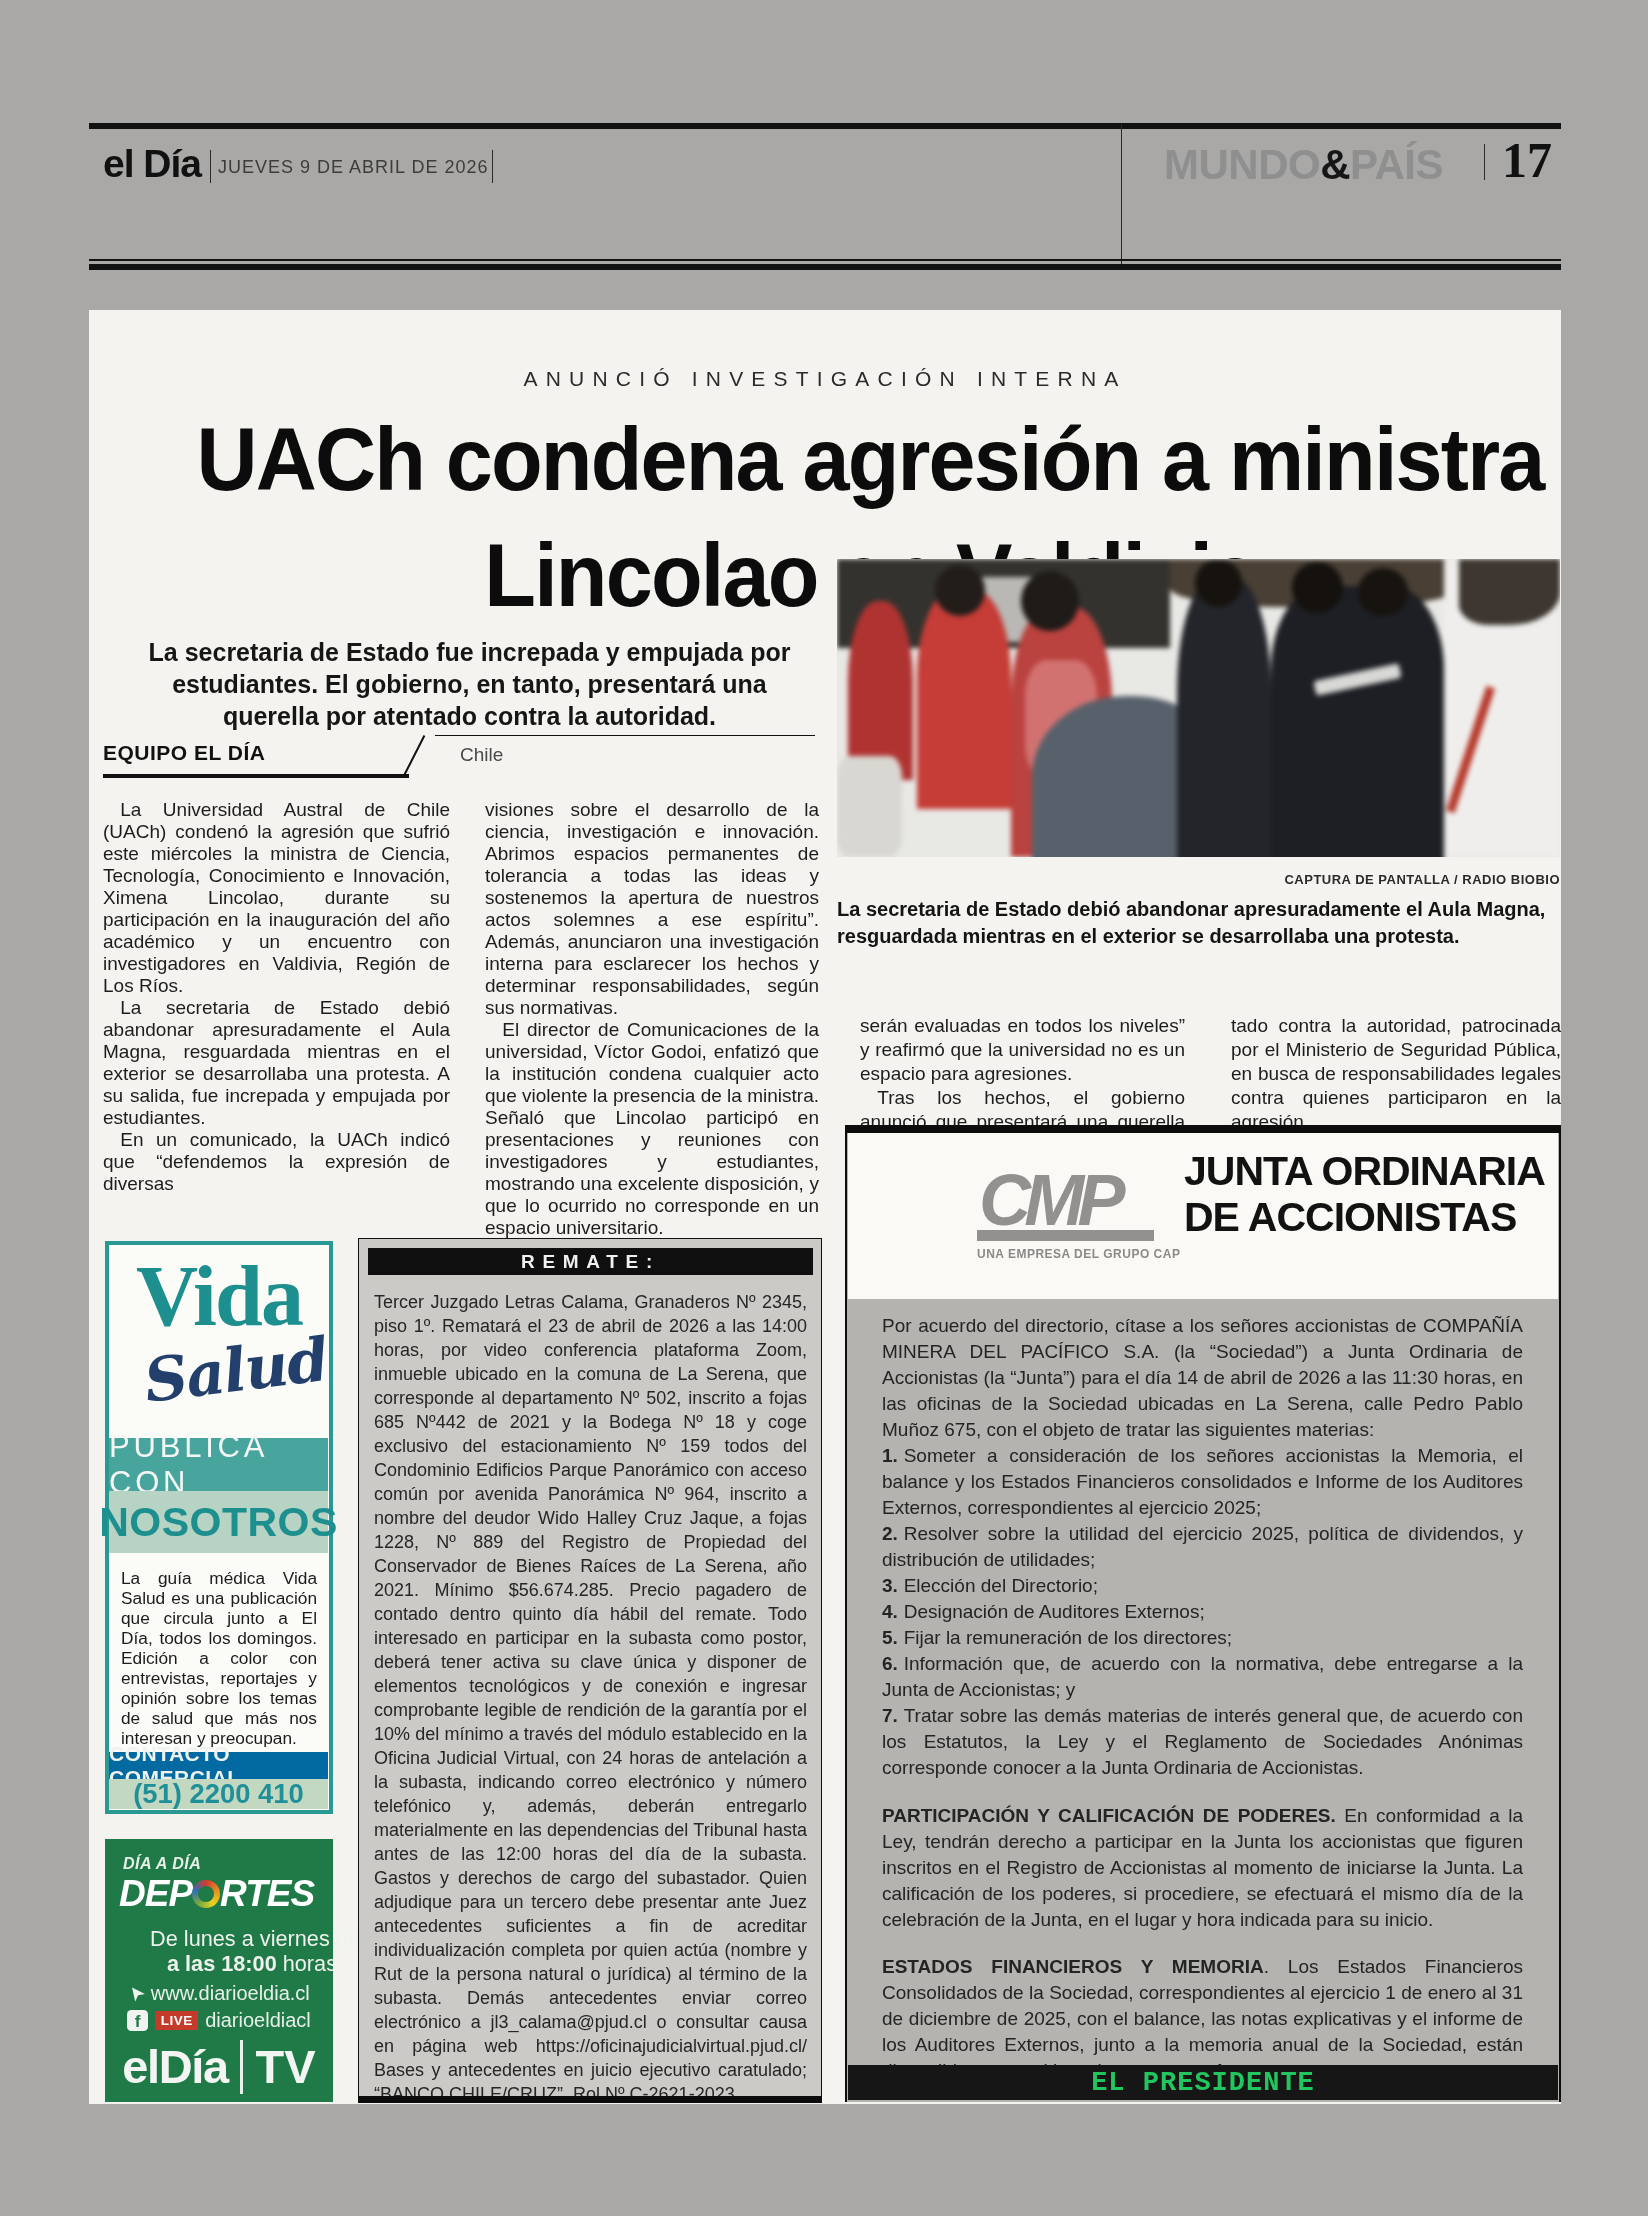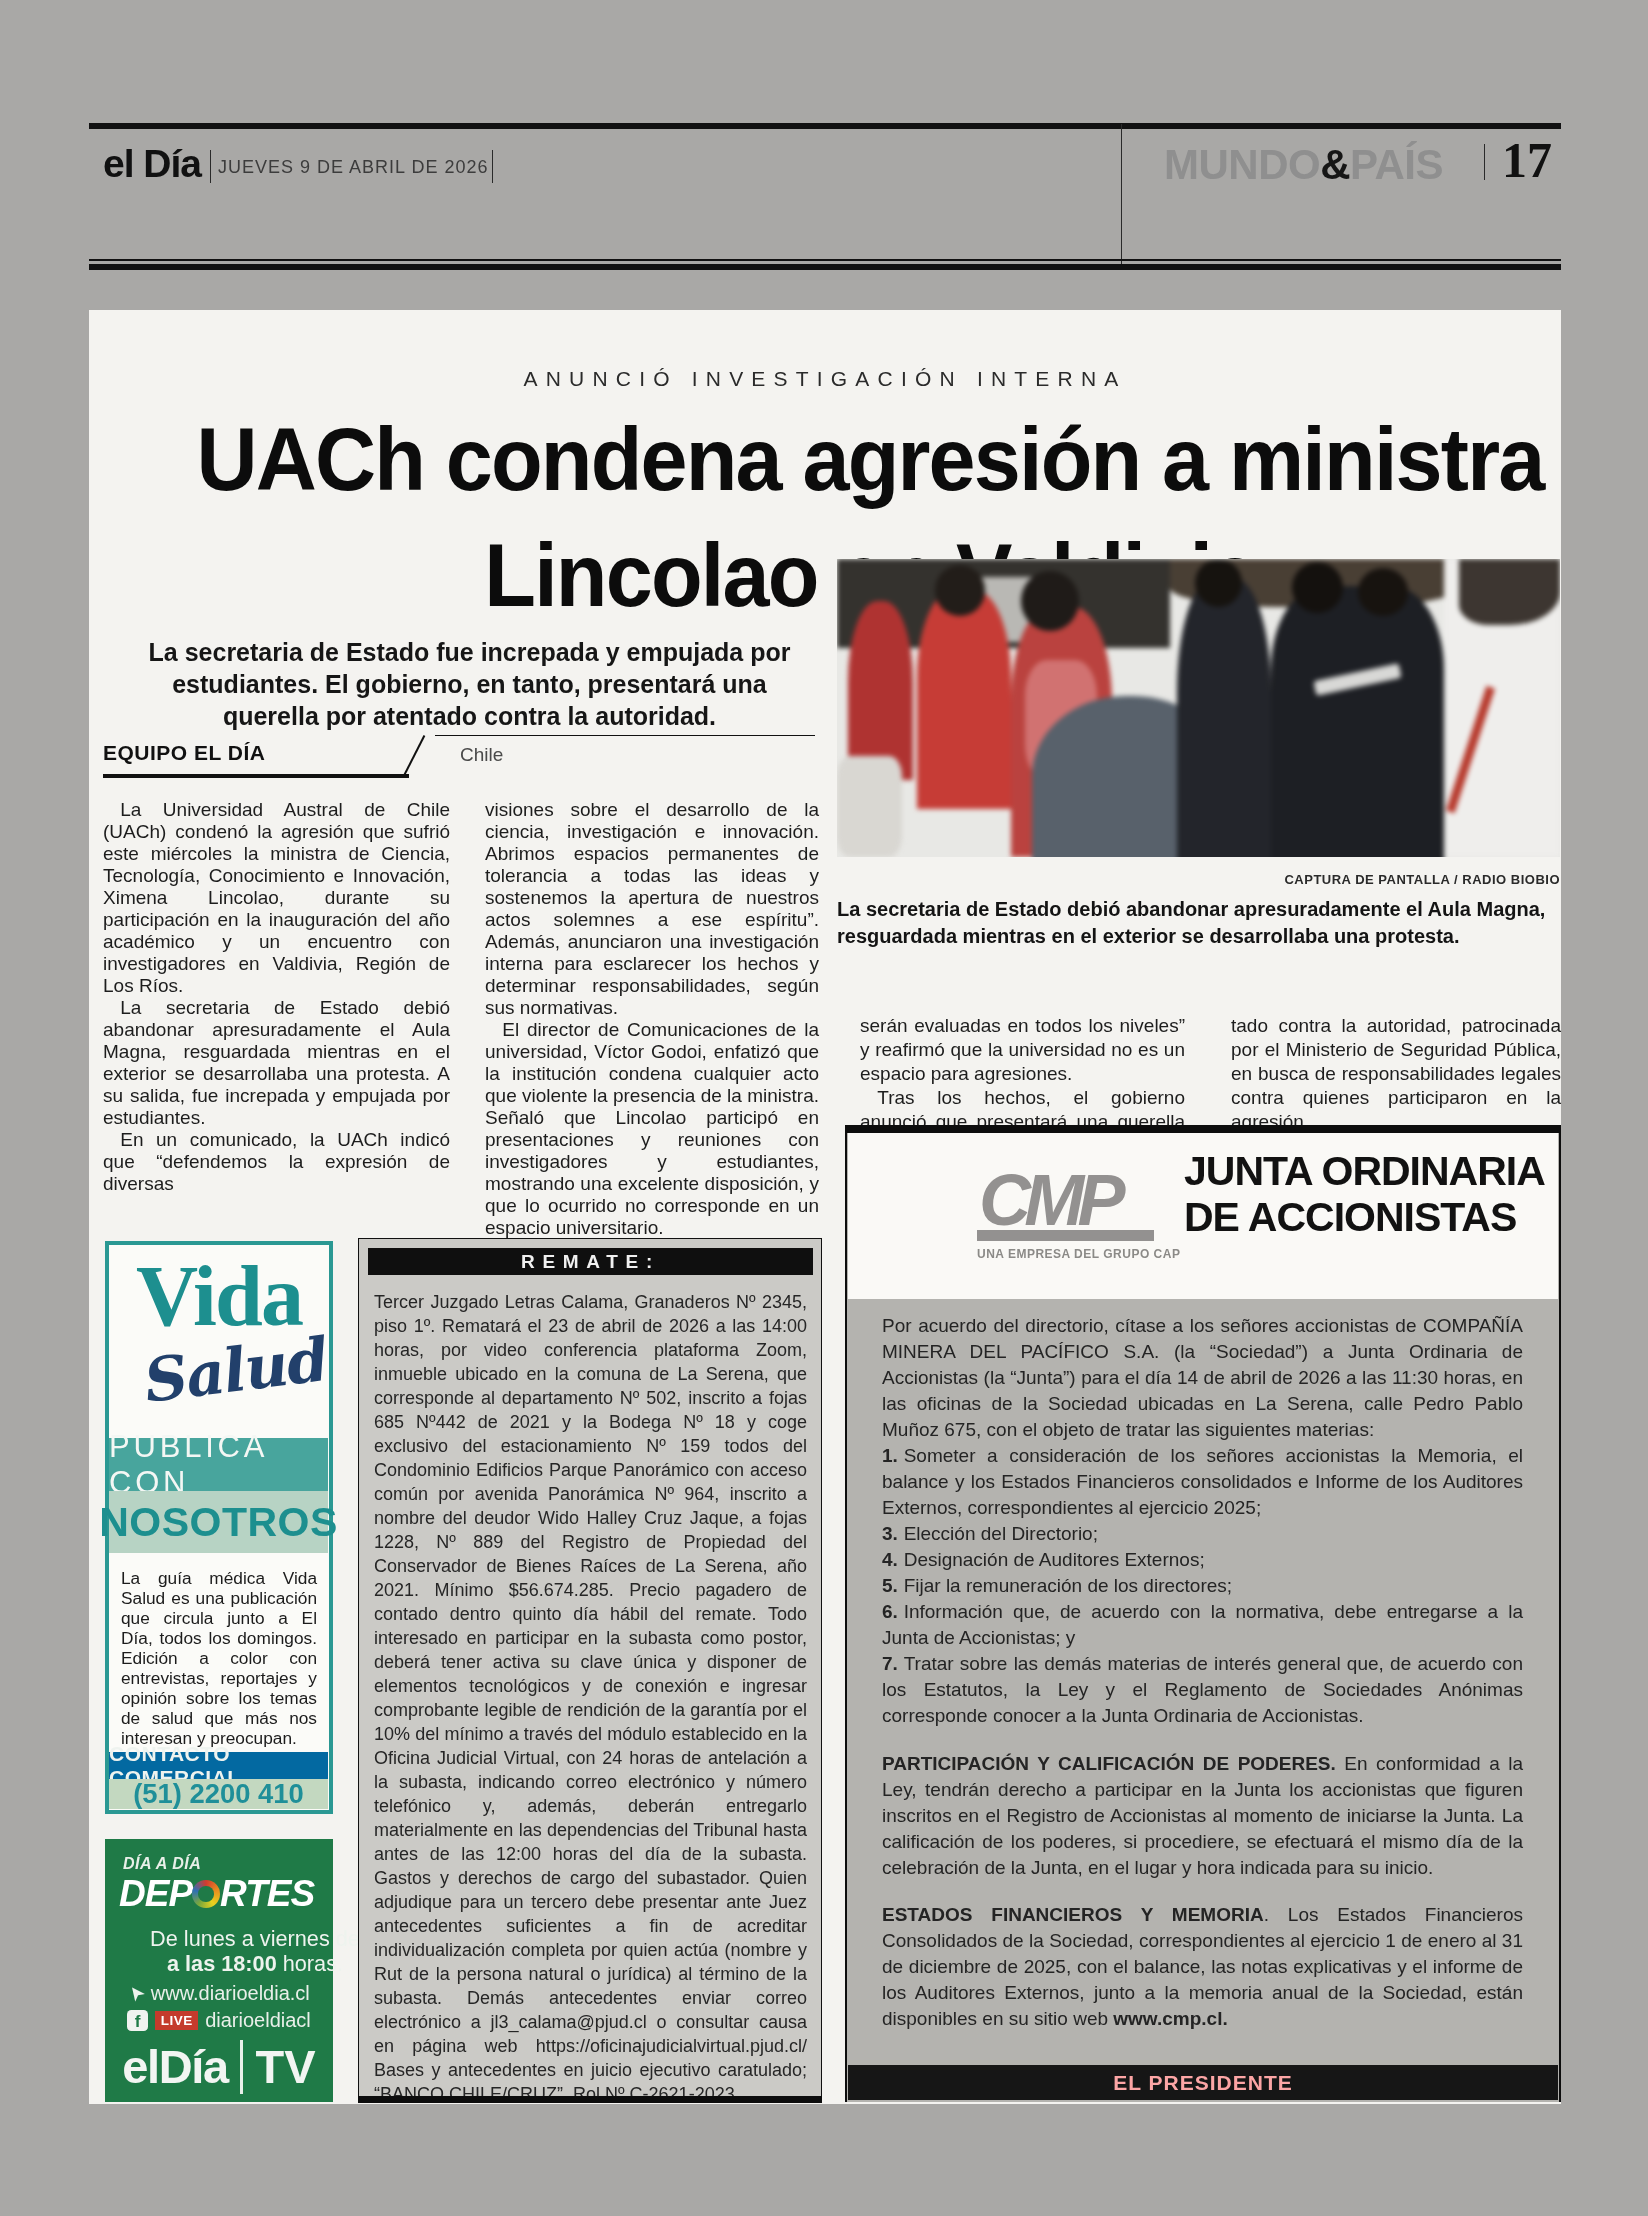--- a/index.html
+++ b/index.html
@@ -82,22 +82,22 @@
   .cmp-toprule{left:845px;top:1125px;width:716px;height:7.7px;background:#0d0d0d;}
   .cmp-white{left:848px;top:1133px;width:710px;height:166px;background:#faf9f6;}
   .cmp-logo{left:979px;top:1159px;font-size:72px;font-weight:800;color:#939190;letter-spacing:-6.7px;font-style:italic;}
   .cmp-logo-bar{left:977px;top:1230px;width:177px;height:10.6px;background:#939190;}
   .cmp-logo-sub{left:977px;top:1247px;font-size:12px;color:#8b8a87;letter-spacing:0.5px;font-weight:600;}
   .cmp-title{left:1184px;top:1148px;font-size:41px;font-weight:800;color:#121212;line-height:46px;letter-spacing:-1px;}
   .cmp-body{left:882px;top:1313px;width:641px;font-size:19px;line-height:26px;text-align:justify;color:#242424;}
   .cmp-body p{margin:0;}
   .cmp-body p.sp{margin-top:21.7px;}
   .cmp-body b.num{margin-right:5.8px;}
-  .cmp-footer{left:848px;top:2065px;width:710px;height:35px;background:#161616;color:#fca5a5;
-              display:flex;align-items:center;justify-content:center;font-size:21px;font-weight:800;letter-spacing:1px;}
+  .cmp-footer{left:848px;top:2065px;width:710px;height:35px;background:#161616;color:#22c55e;
+              display:flex;align-items:center;justify-content:center;font-size:27px;font-weight:800;letter-spacing:1px;font-family:Liberation Mono, monospace;}
 </style>
 </head>
 <body>
 
 <div class="canvas">
 
   <div class="abs rule" style="left:89px;top:123px;width:1472px;height:5.8px;"></div>
   <div class="abs mast-brand">el Día</div>
   <div class="abs mast-sep" style="left:210px;top:150px;height:33px;"></div>
   <div class="abs mast-date">JUEVES 9 DE ABRIL DE 2026</div>
@@ -209,20 +209,21 @@
   <div class="abs cmp-logo">CMP</div>
   <div class="abs cmp-logo-bar"></div>
   <div class="abs cmp-logo-sub">UNA EMPRESA DEL GRUPO CAP</div>
   <div class="abs cmp-title">
     <div>JUNTA ORDINARIA</div>
     <div>DE ACCIONISTAS</div>
   </div>
   <div class="abs cmp-body">
     <p>Por acuerdo del directorio, cítase a los señores accionistas de COMPAÑÍA MINERA DEL PACÍFICO S.A. (la “Sociedad”) a Junta Ordinaria de Accionistas (la “Junta”) para el día 14 de abril de 2026 a las 11:30 horas, en las oficinas de la Sociedad ubicadas en La Serena, calle Pedro Pablo Muñoz 675, con el objeto de tratar las siguientes materias:</p>
     <p><b class="num">1.</b><span>Someter a consideración de los señores accionistas la Memoria, el balance y los Estados Financieros consolidados e Informe de los Auditores Externos, correspondientes al ejercicio 2025;</span></p>
+    <p><b class="num">2.</b><span>Resolver sobre la utilidad del ejercicio 2025, política de dividendos, y distribución de utilidades;</span></p>
     <p><b class="num">3.</b><span>Elección del Directorio;</span></p>
     <p><b class="num">4.</b><span>Designación de Auditores Externos;</span></p>
     <p><b class="num">5.</b><span>Fijar la remuneración de los directores;</span></p>
     <p><b class="num">6.</b><span>Información que, de acuerdo con la normativa, debe entregarse a la Junta de Accionistas; y</span></p>
     <p><b class="num">7.</b><span>Tratar sobre las demás materias de interés general que, de acuerdo con los Estatutos, la Ley y el Reglamento de Sociedades Anónimas corresponde conocer a la Junta Ordinaria de Accionistas.</span></p>
     <p class="sp"><b>PARTICIPACIÓN Y CALIFICACIÓN DE PODERES.</b><span> En conformidad a la Ley, tendrán derecho a participar en la Junta los accionistas que figuren inscritos en el Registro de Accionistas al momento de iniciarse la Junta. La calificación de los poderes, si procediere, se efectuará el mismo día de la celebración de la Junta, en el lugar y hora indicada para su inicio.</span></p>
     <p class="sp"><b>ESTADOS FINANCIEROS Y MEMORIA</b><span>. Los Estados Financieros Consolidados de la Sociedad, correspondientes al ejercicio 1 de enero al 31 de diciembre de 2025, con el balance, las notas explicativas y el informe de los Auditores Externos, junto a la memoria anual de la Sociedad, están disponibles en su sitio web </span><b>www.cmp.cl.</b></p>
   </div>
   <div class="abs cmp-footer">EL PRESIDENTE</div>
 

